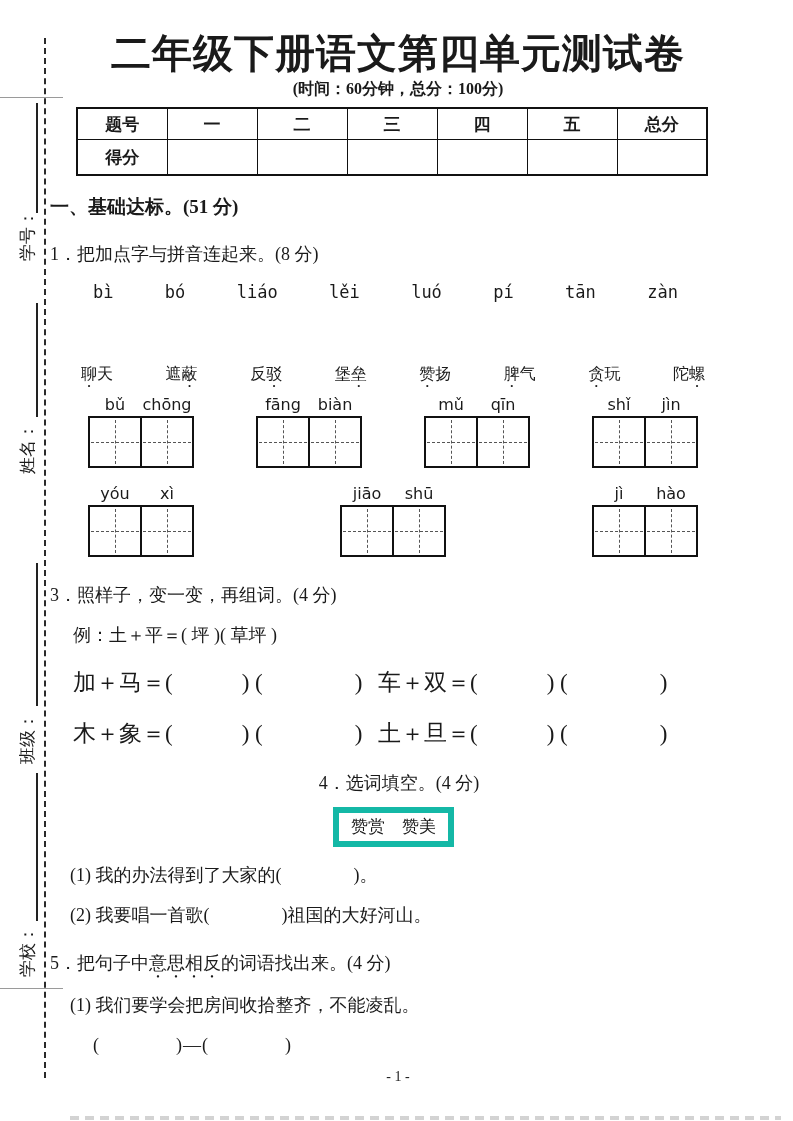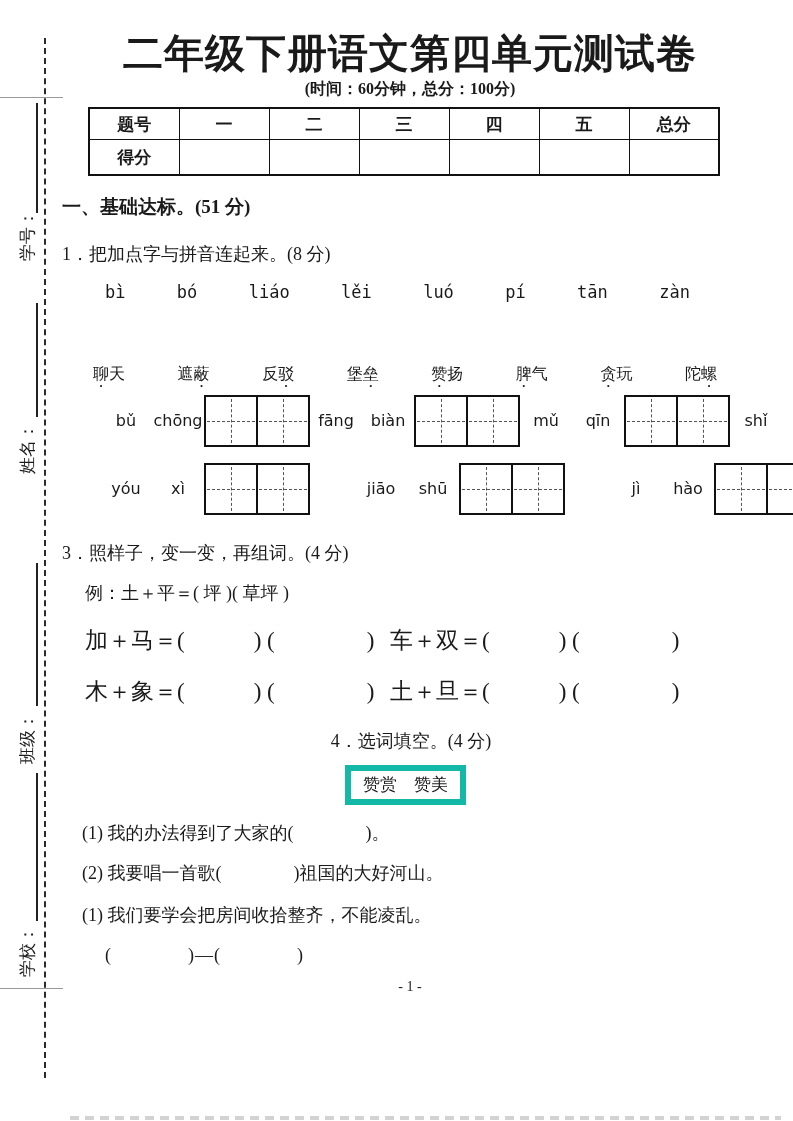--- a/index.html
+++ b/index.html
@@ -14,21 +14,21 @@
   .tick { position:absolute; left:0; width:63px; height:0; border-top:1px solid #9a9a9a; }
   .tick-top { top:97px; } .tick-bottom { top:988px; }
   .write-line { position:absolute; left:36px; width:2px; background:#222; }
   .wl1{top:103px;height:110px;} .wl2{top:303px;height:114px;}
   .wl3{top:563px;height:143px;} .wl4{top:773px;height:148px;}
   .margin-label { position:absolute; left:-3px; width:60px; text-align:center;
     font-size:17px; white-space:nowrap; transform:rotate(-90deg); }
   .ml1{top:224px;} .ml2{top:437px;} .ml3{top:727px;} .ml4{top:940px;}
 
   
-  .main { position:absolute; left:60px; top:0; width:700px; }
+  .main { position:absolute; left:48px; top:0; width:700px; }
   .title { margin-top:30px; text-align:center; font-size:40px; font-weight:bold; letter-spacing:1px; line-height:1.2; }
   .subtitle { text-align:center; font-size:16px; font-weight:bold; margin-top:1px; }
 
   table.score-table { margin:7px 0 0 28px; border-collapse:collapse; width:632px; border:2px solid #111; table-layout:fixed; }
   table.score-table th, table.score-table td { border:1px solid #111; padding:0; text-align:center;margin-left:23px; }
   table.score-table th { height:30px; font-size:17px; font-weight:bold; }
   table.score-table td { height:34px; font-size:17px; font-weight:bold; }
 
   .sec-heading { margin:18px 0 0 2px; font-size:19px; font-weight:bold; }
   .q-heading { margin-left:2px; font-size:18px; }
@@ -38,21 +38,21 @@
   .pinyin-row { margin:16px 0 0 45px; width:585px; display:flex; justify-content:space-between;
     font-family:"DejaVu Sans Mono",monospace; font-size:17px; }
   .words-row { margin:62px 4px 10px 33px; width:624px; display:flex; justify-content:space-between; font-size:16px; }
   .word { white-space:nowrap; }
   .dotchar { position:relative; display:inline-block; }
   .dotchar::after { content:"•"; position:absolute; left:50%; transform:translateX(-50%);
     bottom:-0.72em; font-size:0.55em; }
 
   .grid-row { margin:6px 0 0 40px; width:610px; display:flex; justify-content:space-between; }
   .grid-row.second { margin-top:16px;gap:45px; }
-  .grid-group { display:flex; flex-direction:row; align-items:center; }
+  .grid-group { display:flex; flex-direction:column; align-items:center; }
   .pinyin-pair { display:flex; width:104px; margin-bottom:2px;
     font-family:"DejaVu Sans","Liberation Sans",sans-serif; font-size:16px; }
   .pinyin-pair span { flex:1; text-align:center; white-space:nowrap; }
   .tzg { display:flex; border:2px solid #111; background:#fff; }
   .tzg .cell { position:relative; width:50px; height:48px; }
   .tzg .cell + .cell { border-left:2px solid #111; }
   .tzg .cell::before { content:""; position:absolute; left:50%; top:2px; bottom:2px; width:0; border-left:1px dashed #555; }
   .tzg .cell::after { content:""; position:absolute; top:50%; left:1px; right:1px; height:0; border-top:1px dashed #555; }
 
   .example { margin:16px 0 0 25px; font-size:18px; }
@@ -221,20 +221,21 @@
     </div>
     <div class="q3-row">
       <span class="q3-left">木＋象＝(　　　) (　　　　)</span><span>土＋旦＝(　　　) (　　　　)</span>
     </div>
 
     <div class="q-heading qh4">4．选词填空。(4 分)</div>
     <div><span class="word-bank">赞赏　赞美</span></div>
     <div class="q-item">(1) 我的办法得到了大家的(　　　　)。</div>
     <div class="q-item">(2) 我要唱一首歌(　　　　)祖国的大好河山。</div>
 
+    <div class="q-heading qh5" id="q5-heading"><span>5．把句子中</span><span class="dotchar">意</span><span class="dotchar">思</span><span class="dotchar">相</span><span class="dotchar">反</span><span>的词语找出来。(4 分)</span></div>
     <div class="q-item q5-item">(1) 我们要学会把房间收拾整齐，不能凌乱。</div>
     <div class="answer-line">(　　　　)—(　　　　)</div>
 
     <div class="page-number">- 1 -</div>
   </div>
 
   <div class="bottom-strip"></div>
 </div>
 
 </body></html>

